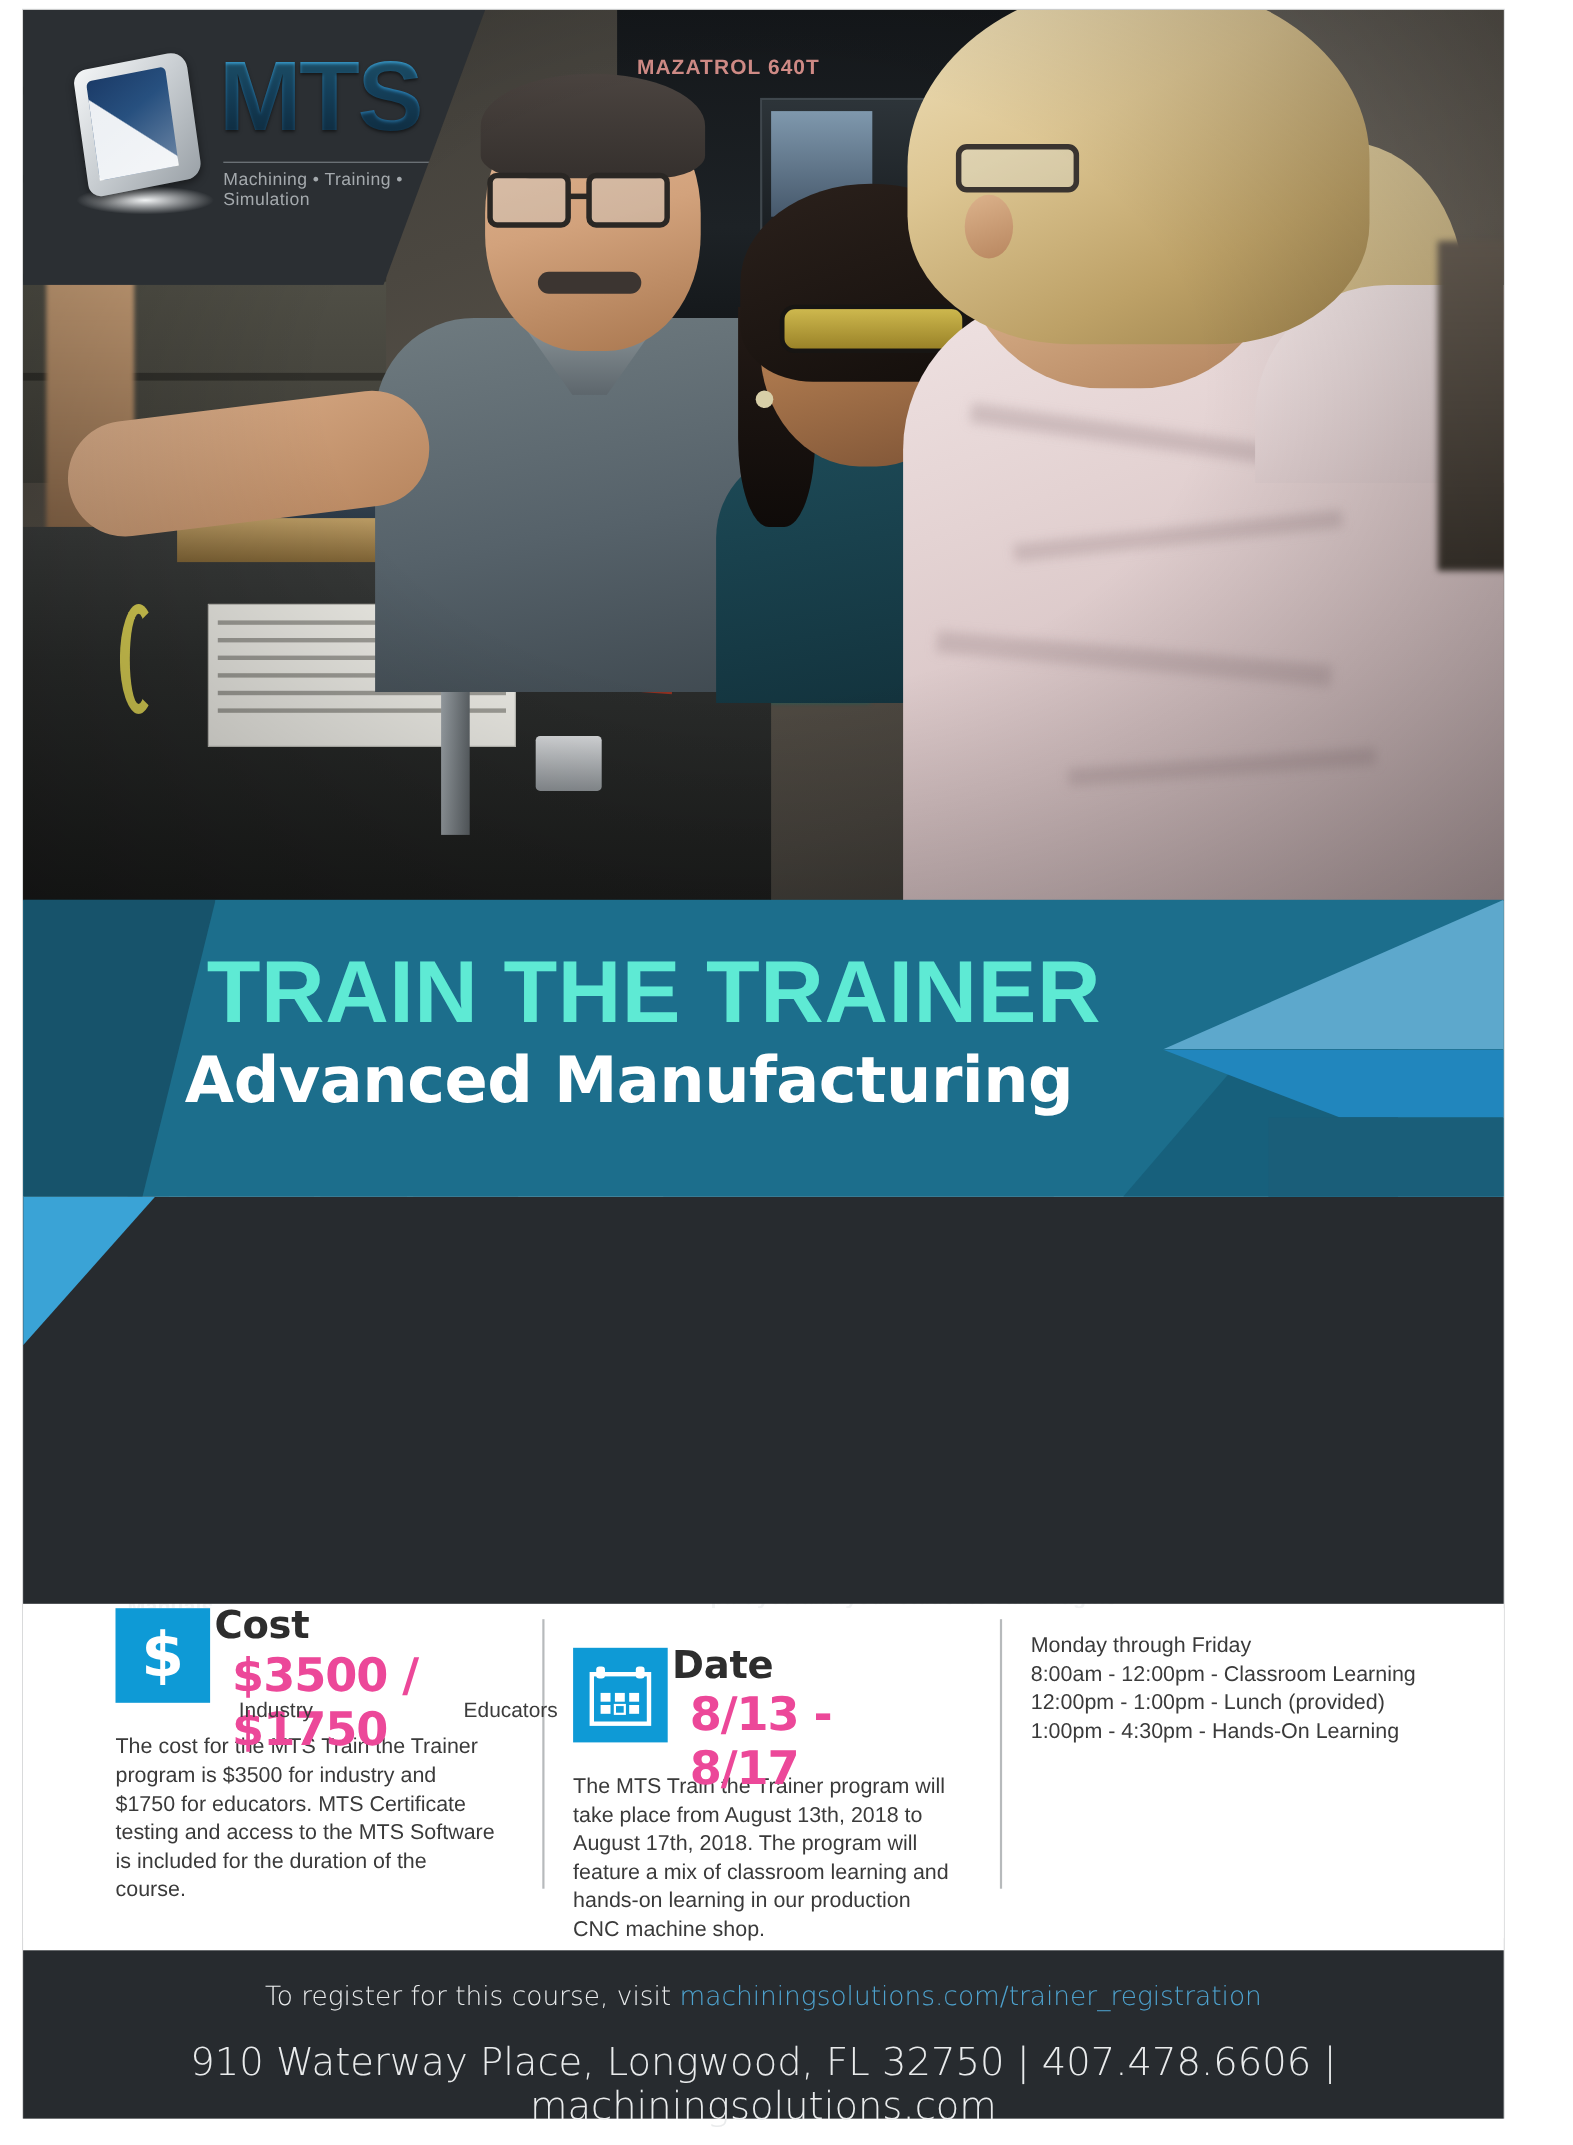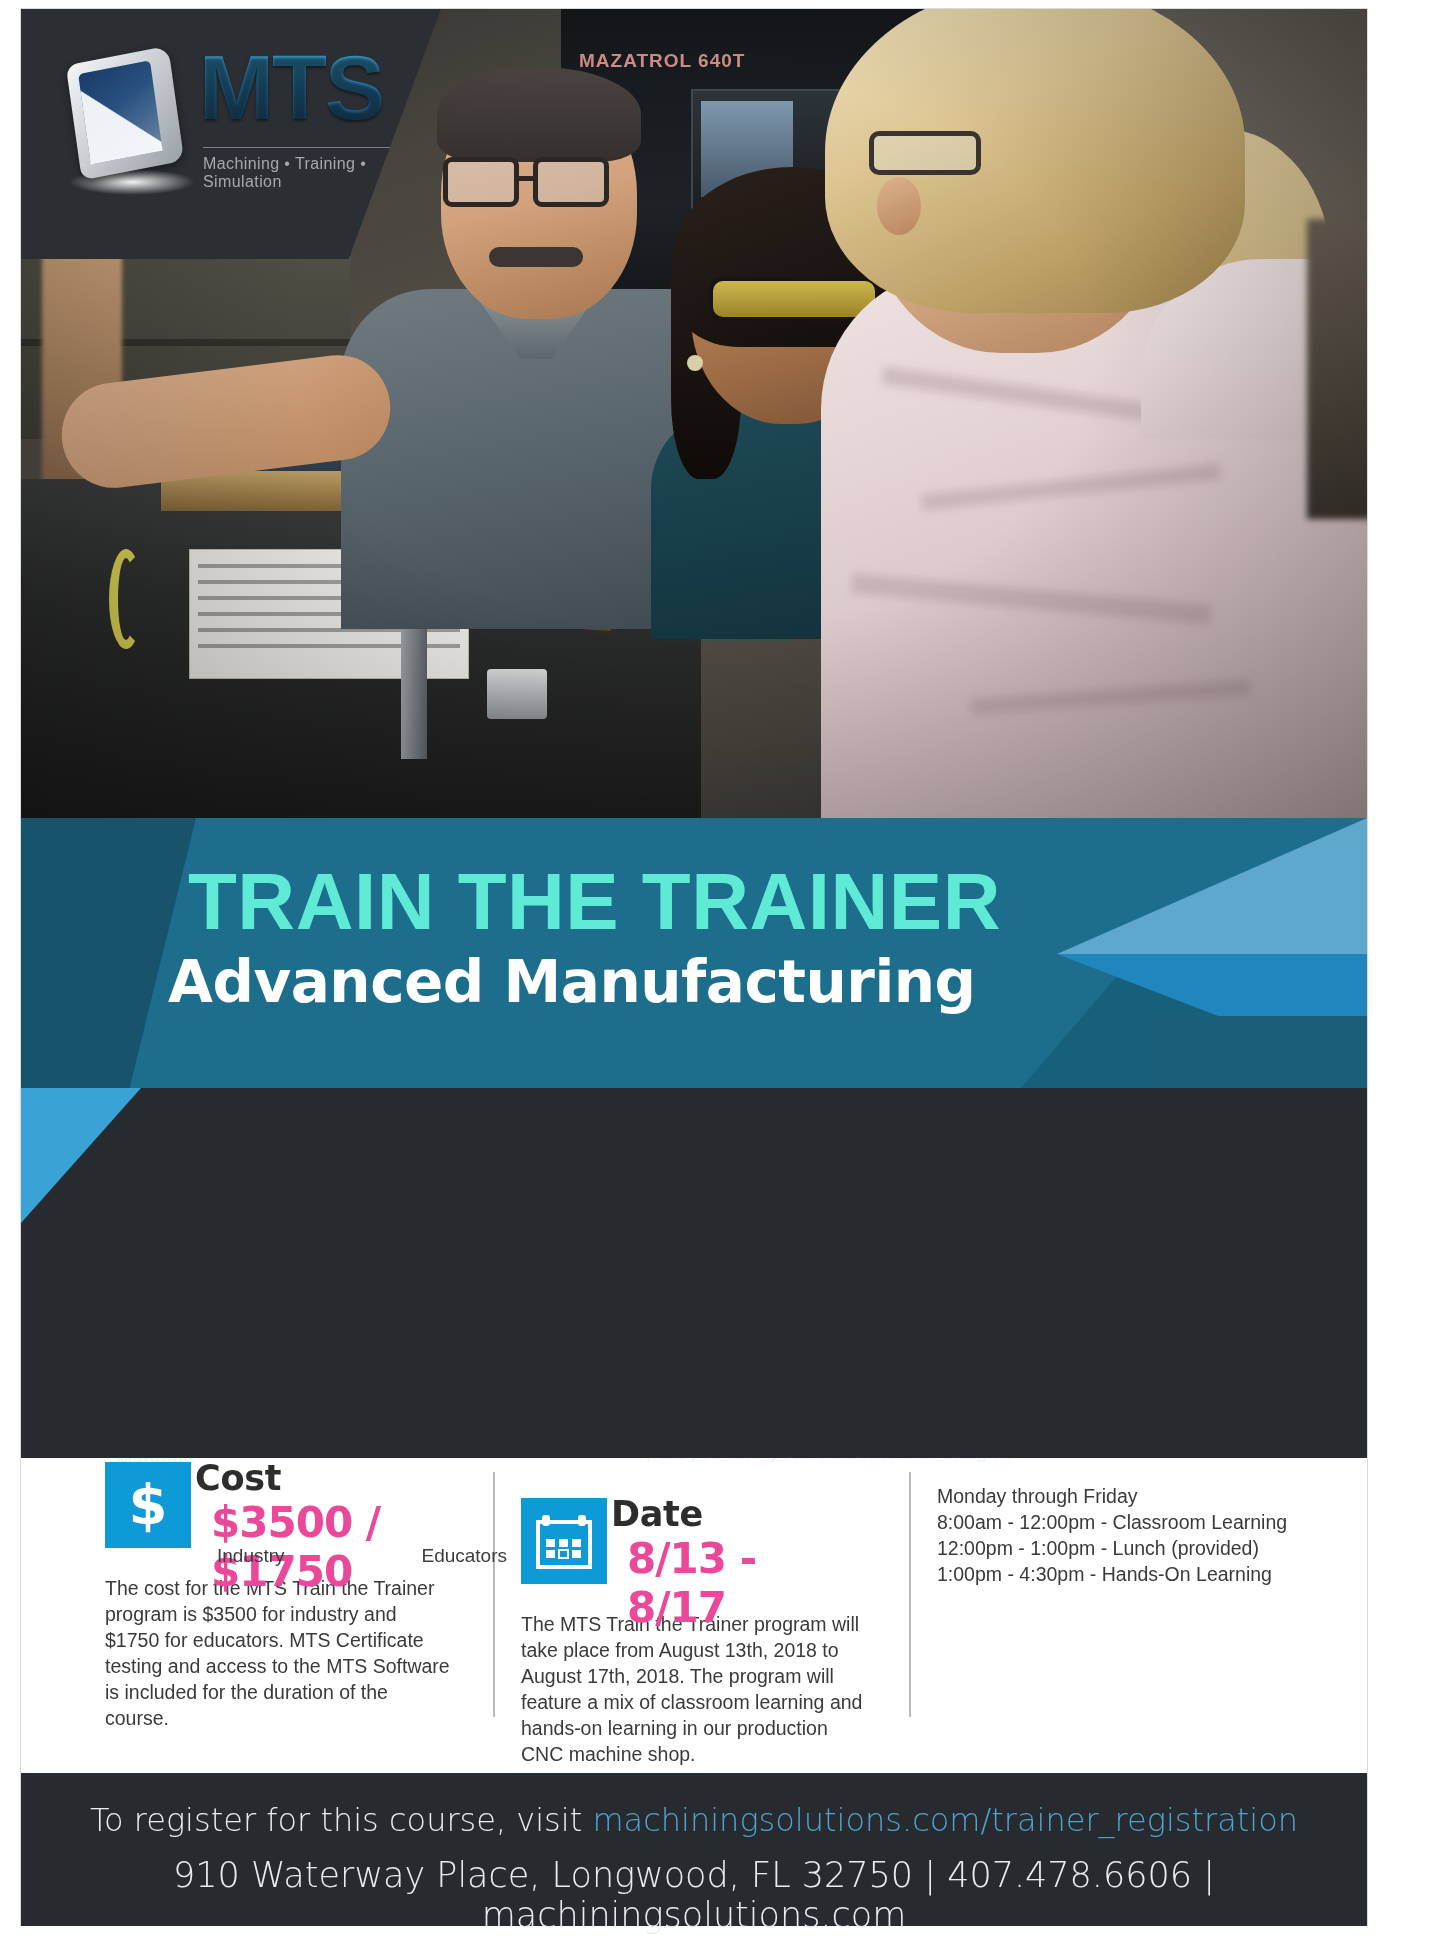--- a/index.html
+++ b/index.html
@@ -441,21 +441,21 @@
 
   
   .footer {
     position: absolute; left: 21px; top: 1773px;
     width: 1346px; height: 153px;
     background: #272b2f;
     z-index: 3;
   }
   .f-line1 {
     position: absolute; left: 0; right: 0; top: 28px;
-    text-align: center; font-size: 32px; color: #e9ebec;
+    text-align: center; font-size: 24px; color: #e9ebec;
     font-family: "DejaVu Sans", sans-serif; font-weight: 300;
   }
   .f-line1 a { color: #4ea3cf; text-decoration: none; }
   .f-line2 {
     position: absolute; left: 0; right: 0; top: 82px;
     text-align: center; font-size: 35px; color: #e9ebec;
     font-family: "DejaVu Sans", sans-serif; font-weight: 300;
   }
 </style>
 </head>

